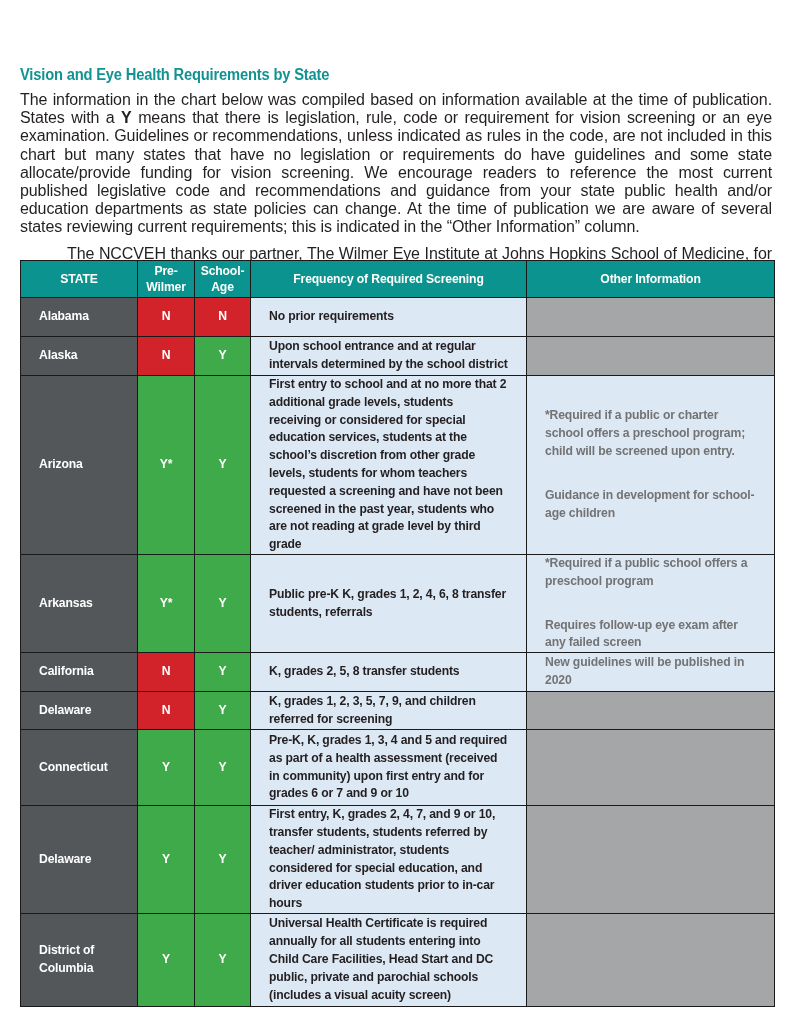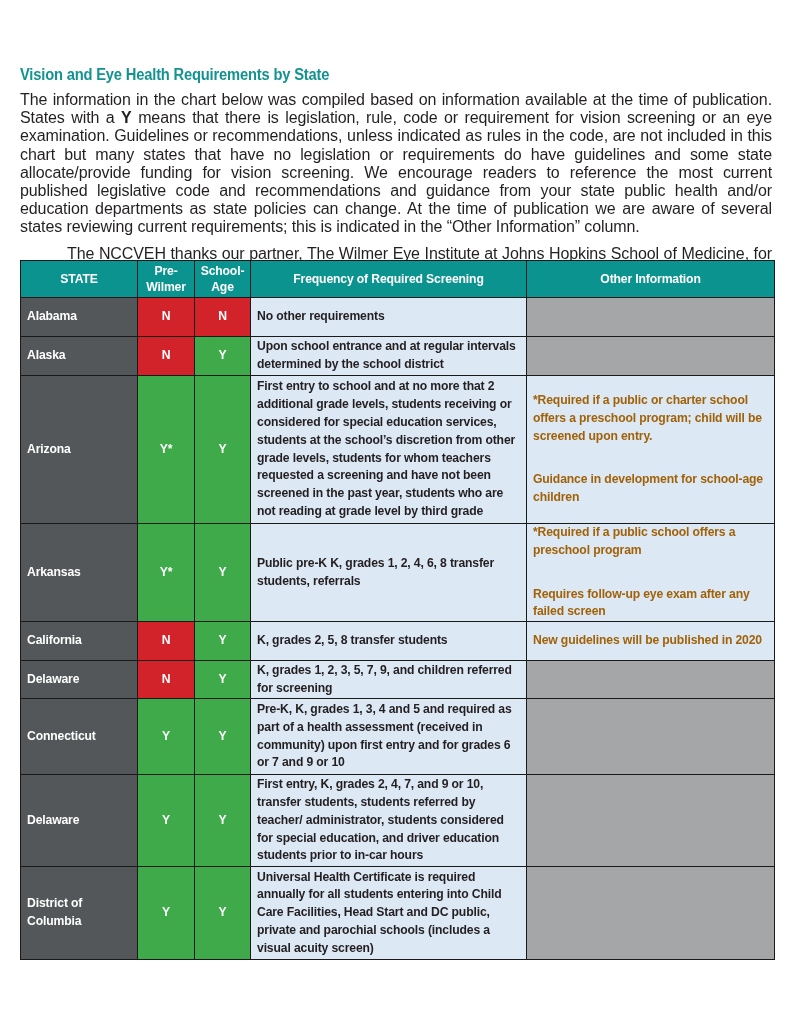--- a/index.html
+++ b/index.html
@@ -23,33 +23,33 @@
   .intro p + p { margin-top: 8px; margin-left: 47px; }
   .intro b { font-weight: bold; }
 
   table.req {
     position: absolute; left: 20px; top: 260px;
     width: 754px; border-collapse: collapse; table-layout: fixed;
   }
   table.req td, table.req th {
     border: 1.5px solid #1a1a1a;
     font-size: 12.2px; font-weight: bold; line-height: 17.8px;
-    padding: 0 6px; vertical-align: middle;
+    padding: 0 18px; vertical-align: middle;
     letter-spacing: -0.15px;
   }
   table.req th {
     background: #0b948f; color: #ffffff; text-align: center;
     height: 36px; line-height: 16px; padding: 0 2px;
   }
   td.state { background: #545759; color: #ffffff; text-align: left; }
   td.yn { text-align: center; color: #ffffff; font-size: 13px; }
   td.yn.Y { background: #3eaa4a; }
   td.yn.N { background: #d3232a; }
   td.freq { background: #dde8f5; color: #231f20; }
-  td.other { background: #dde8f5; color: #a16207; }
+  td.other { background: #dde8f5; color: #737373; }
   td.other.empty { background: #a5a6a8; }
   td.other p { margin: 0; }
   td.other p + p { margin-top: 26px; }
 </style>
 </head>
 <body>
 
 <div class="title">Vision and Eye Health Requirements by State</div>
 
 <div class="intro">
@@ -72,21 +72,21 @@
       <th><span>School-</span><br><span>Age</span></th>
       <th>Frequency of Required Screening</th>
       <th>Other Information</th>
     </tr>
   </thead>
   <tbody id="rows">
       <tr style="height: 39px;">
         <td class="state">Alabama</td>
         <td class="yn N">N</td>
         <td class="yn N">N</td>
-        <td class="freq">No other requirements</td>
+        <td class="freq">No prior requirements</td>
         <td class="other empty"></td>
       </tr>
       <tr style="height: 39px;">
         <td class="state">Alaska</td>
         <td class="yn N">N</td>
         <td class="yn Y">Y</td>
         <td class="freq">Upon school entrance and at regular intervals determined by the school district</td>
         <td class="other empty"></td>
       </tr>
       <tr style="height: 148px;">

